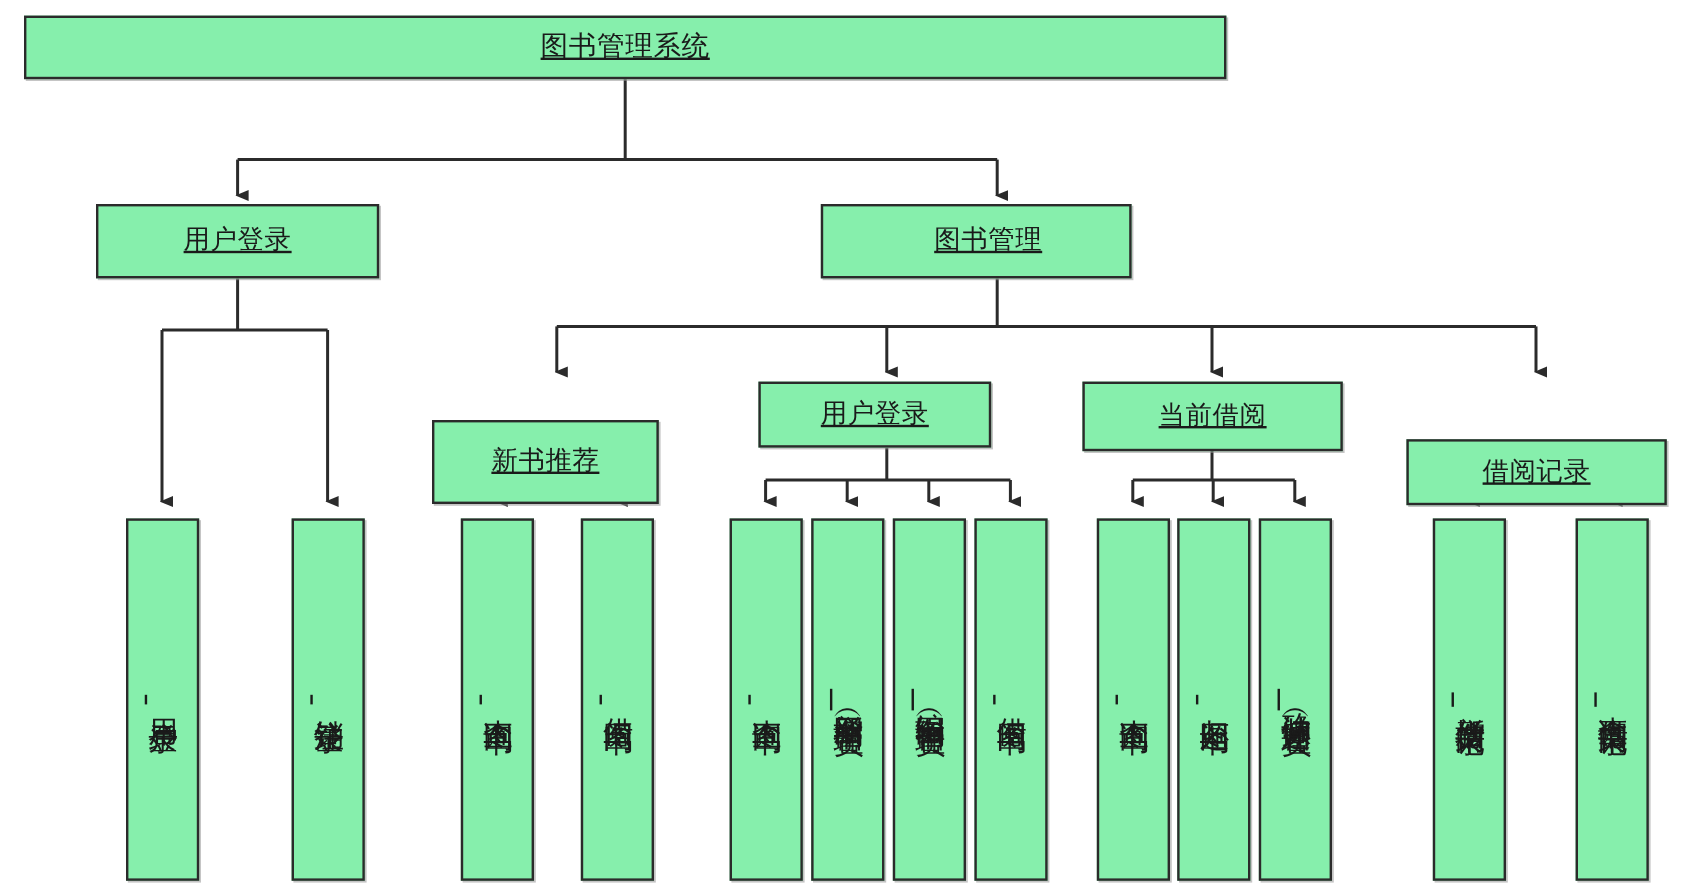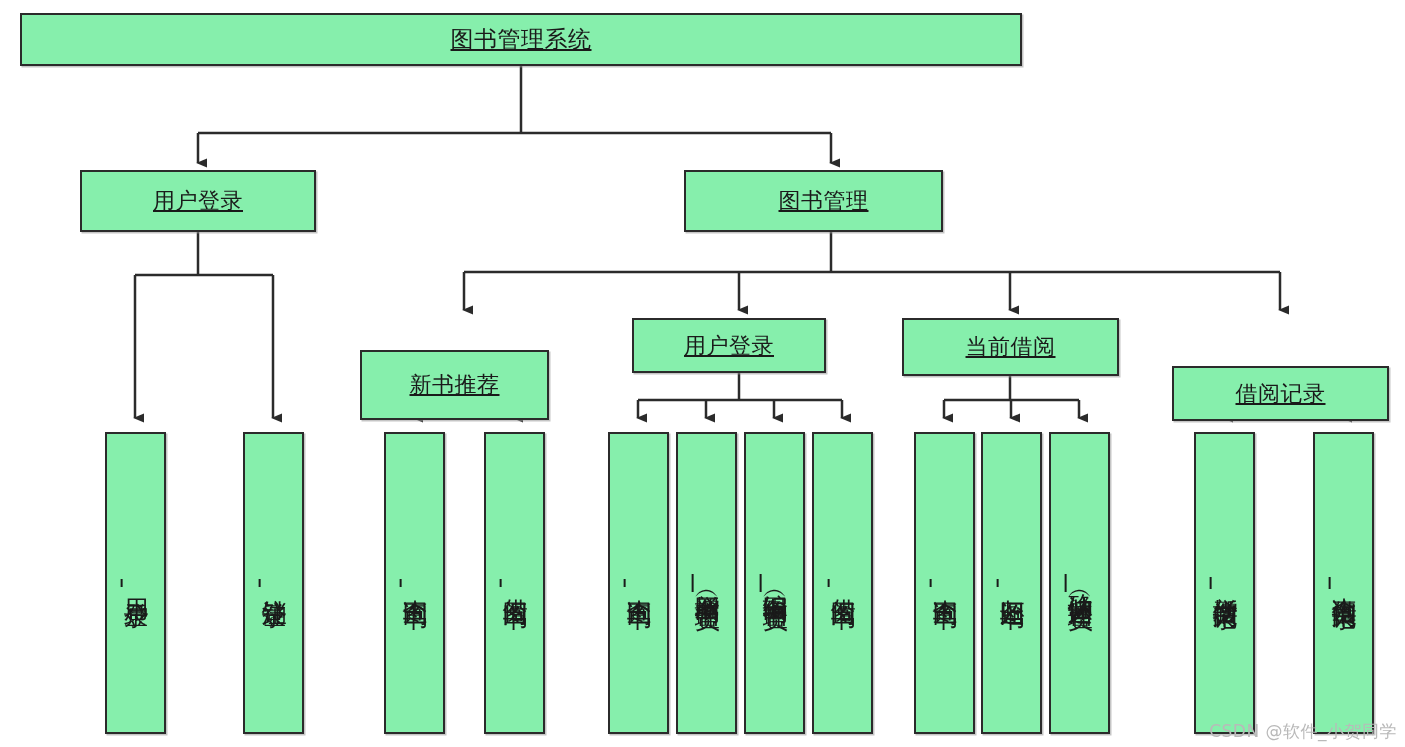--- a/index.html
+++ b/index.html
@@ -179,14 +179,13 @@
   </div>
 
   <div class="node leaf" style="left:1194px;top:432px;width:61px;height:302px;">
     <span class="label">新增借阅记录</span>
   </div>
 
   <div class="node leaf" style="left:1313px;top:432px;width:61px;height:302px;">
     <span class="label">查询借阅记录</span>
   </div>
 
-  <div id="watermark">CSDN @软件_小贺同学</div>
 </div>
 
 </body></html>

